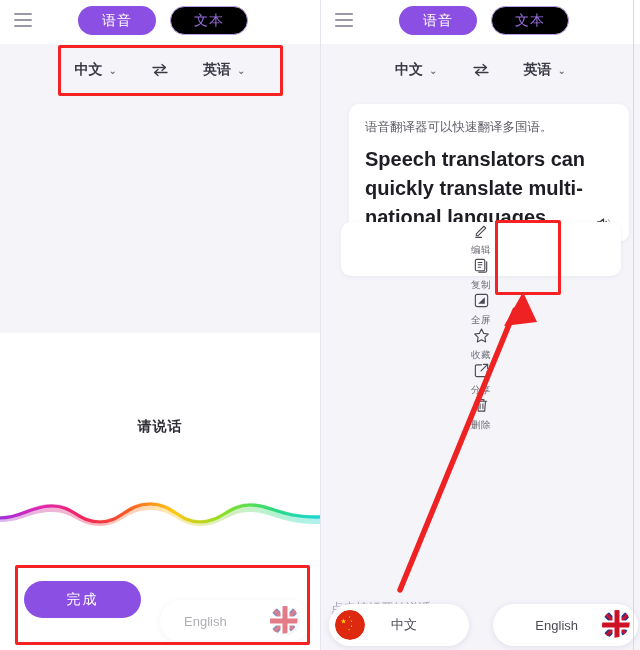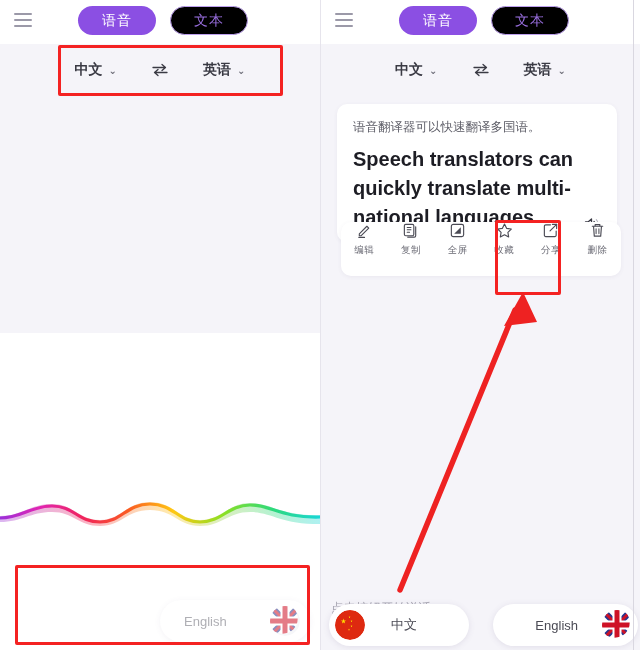--- a/index.html
+++ b/index.html
@@ -82,37 +82,38 @@
     background: #ffffff; box-shadow: 0 1px 6px rgba(90,80,120,0.13);
     display: flex; align-items: center; justify-content: space-between;
     padding: 0 10px 0 24px; cursor: pointer; opacity: 0.55;
   }
   .eng-btn-left .lbl { font-size: 13px; color: #6e6e78; }
 
   
   .right-bg { position: absolute; left: 0; top: 96px; width: 320px; height: 554px; background: #f5f4f9; }
 
   .card {
-    position: absolute; left: 16px; top: 104px; width: 280px;
+    position: absolute; left: 28px; top: 104px; width: 280px;
     background: #ffffff; border-radius: 10px;
     padding: 14px 16px 10px 16px;
     box-shadow: 0 1px 4px rgba(80,70,110,0.07);
   }
   .card-src { font-size: 12.5px; color: #5c5c66; line-height: 1.5; margin-bottom: 8px; }
   .card-dst {
     font-size: 20px; font-weight: bold; color: #1d1d24; line-height: 1.45;
     padding-right: 26px;
   }
   .speaker-icon { position: absolute; right: 16px; bottom: 10px; width: 18px; height: 16px; cursor: pointer; }
 
   .actionbar {
     position: absolute; left: 20px; top: 222px; width: 280px; height: 54px;
     background: #ffffff; border-radius: 10px;
-    display: flex; align-items: flex-start; justify-content: space-around;
+    display: flex; align-items: center; justify-content: space-around;
     box-shadow: 0 1px 4px rgba(80,70,110,0.07);
+    flex-direction: column;
   }
   .action {
     display: flex; flex-direction: column; align-items: center; gap: 5px;
     width: 40px; cursor: pointer;
   }
   .action .ic { width: 17px; height: 17px; }
   .action .txt { font-size: 9.5px; color: #6a6a74; letter-spacing: 0.5px; }
 
   .tap-hint {
     position: absolute; left: 10px; top: 600px;
@@ -166,20 +167,21 @@
       <svg class="swapicon" viewBox="0 0 18 14">
         <path d="M2 4.5 H14 M11 1.5 L14.5 4.5 L11 7.5" fill="none" stroke="#3a3a44" stroke-width="1.3" stroke-linecap="round" stroke-linejoin="round"></path>
         <path d="M16 9.5 H4 M7 6.5 L3.5 9.5 L7 12.5" fill="none" stroke="#3a3a44" stroke-width="1.3" stroke-linecap="round" stroke-linejoin="round"></path>
       </svg>
       <div class="langsel">
         <span>英语</span>
         <span class="chev">⌄</span>
       </div>
     </div>
 
+    <div class="speak-hint">请说话</div>
 
     <svg class="waveform" viewBox="0 0 320 46" preserveAspectRatio="none">
       <defs>
         <linearGradient id="wgrad" x1="0" y1="0" x2="1" y2="0">
           <stop offset="0%" stop-color="#9b30d9"></stop>
           <stop offset="12%" stop-color="#e025b4"></stop>
           <stop offset="26%" stop-color="#f0245c"></stop>
           <stop offset="40%" stop-color="#fa5a22"></stop>
           <stop offset="54%" stop-color="#ffc713"></stop>
           <stop offset="70%" stop-color="#8ae024"></stop>
@@ -191,20 +193,21 @@
           <stop offset="26%" stop-color="#f0245c" stop-opacity="0.35"></stop>
           <stop offset="54%" stop-color="#ffc713" stop-opacity="0.35"></stop>
           <stop offset="85%" stop-color="#2ed97a" stop-opacity="0.35"></stop>
           <stop offset="100%" stop-color="#19d6d6" stop-opacity="0.35"></stop>
         </linearGradient>
       </defs>
       <path d="M0,26 C22,26 30,14 52,14 C74,14 78,30 100,30 C122,30 126,12 150,12 C174,12 178,30 200,30 C222,30 228,13 250,13 C272,13 280,26 320,25 L320,34 C280,34 272,22 250,22 C228,22 222,36 200,36 C178,36 174,20 150,20 C126,20 122,36 100,36 C78,36 74,22 52,22 C30,22 22,32 0,32 Z" fill="url(#wgrad2)"></path>
       <path d="M0,28 C22,28 30,16 52,16 C74,16 78,32 100,32 C122,32 126,14 150,14 C174,14 178,32 200,32 C222,32 228,15 250,15 C272,15 280,28 320,27" fill="none" stroke="url(#wgrad)" stroke-width="3.2" stroke-linecap="round"></path>
     </svg>
 
+    <div class="done-btn">完成</div>
 
     <div class="eng-btn-left">
       <span class="lbl">English</span>
       <svg class="flag" viewBox="0 0 60 60">
         <circle cx="30" cy="30" r="30" fill="#f0f2f5"></circle>
         <g clip-path="circle(30px at 30px 30px)">
           <rect width="60" height="60" fill="#ffffff"></rect>
           <path d="M0,0 L60,60 M60,0 L0,60" stroke="#29348c" stroke-width="13"></path>
           <path d="M0,0 L60,60 M60,0 L0,60" stroke="#ce1226" stroke-width="6"></path>
           <path d="M30,0 V60 M0,30 H60" stroke="#ffffff" stroke-width="18"></path>

